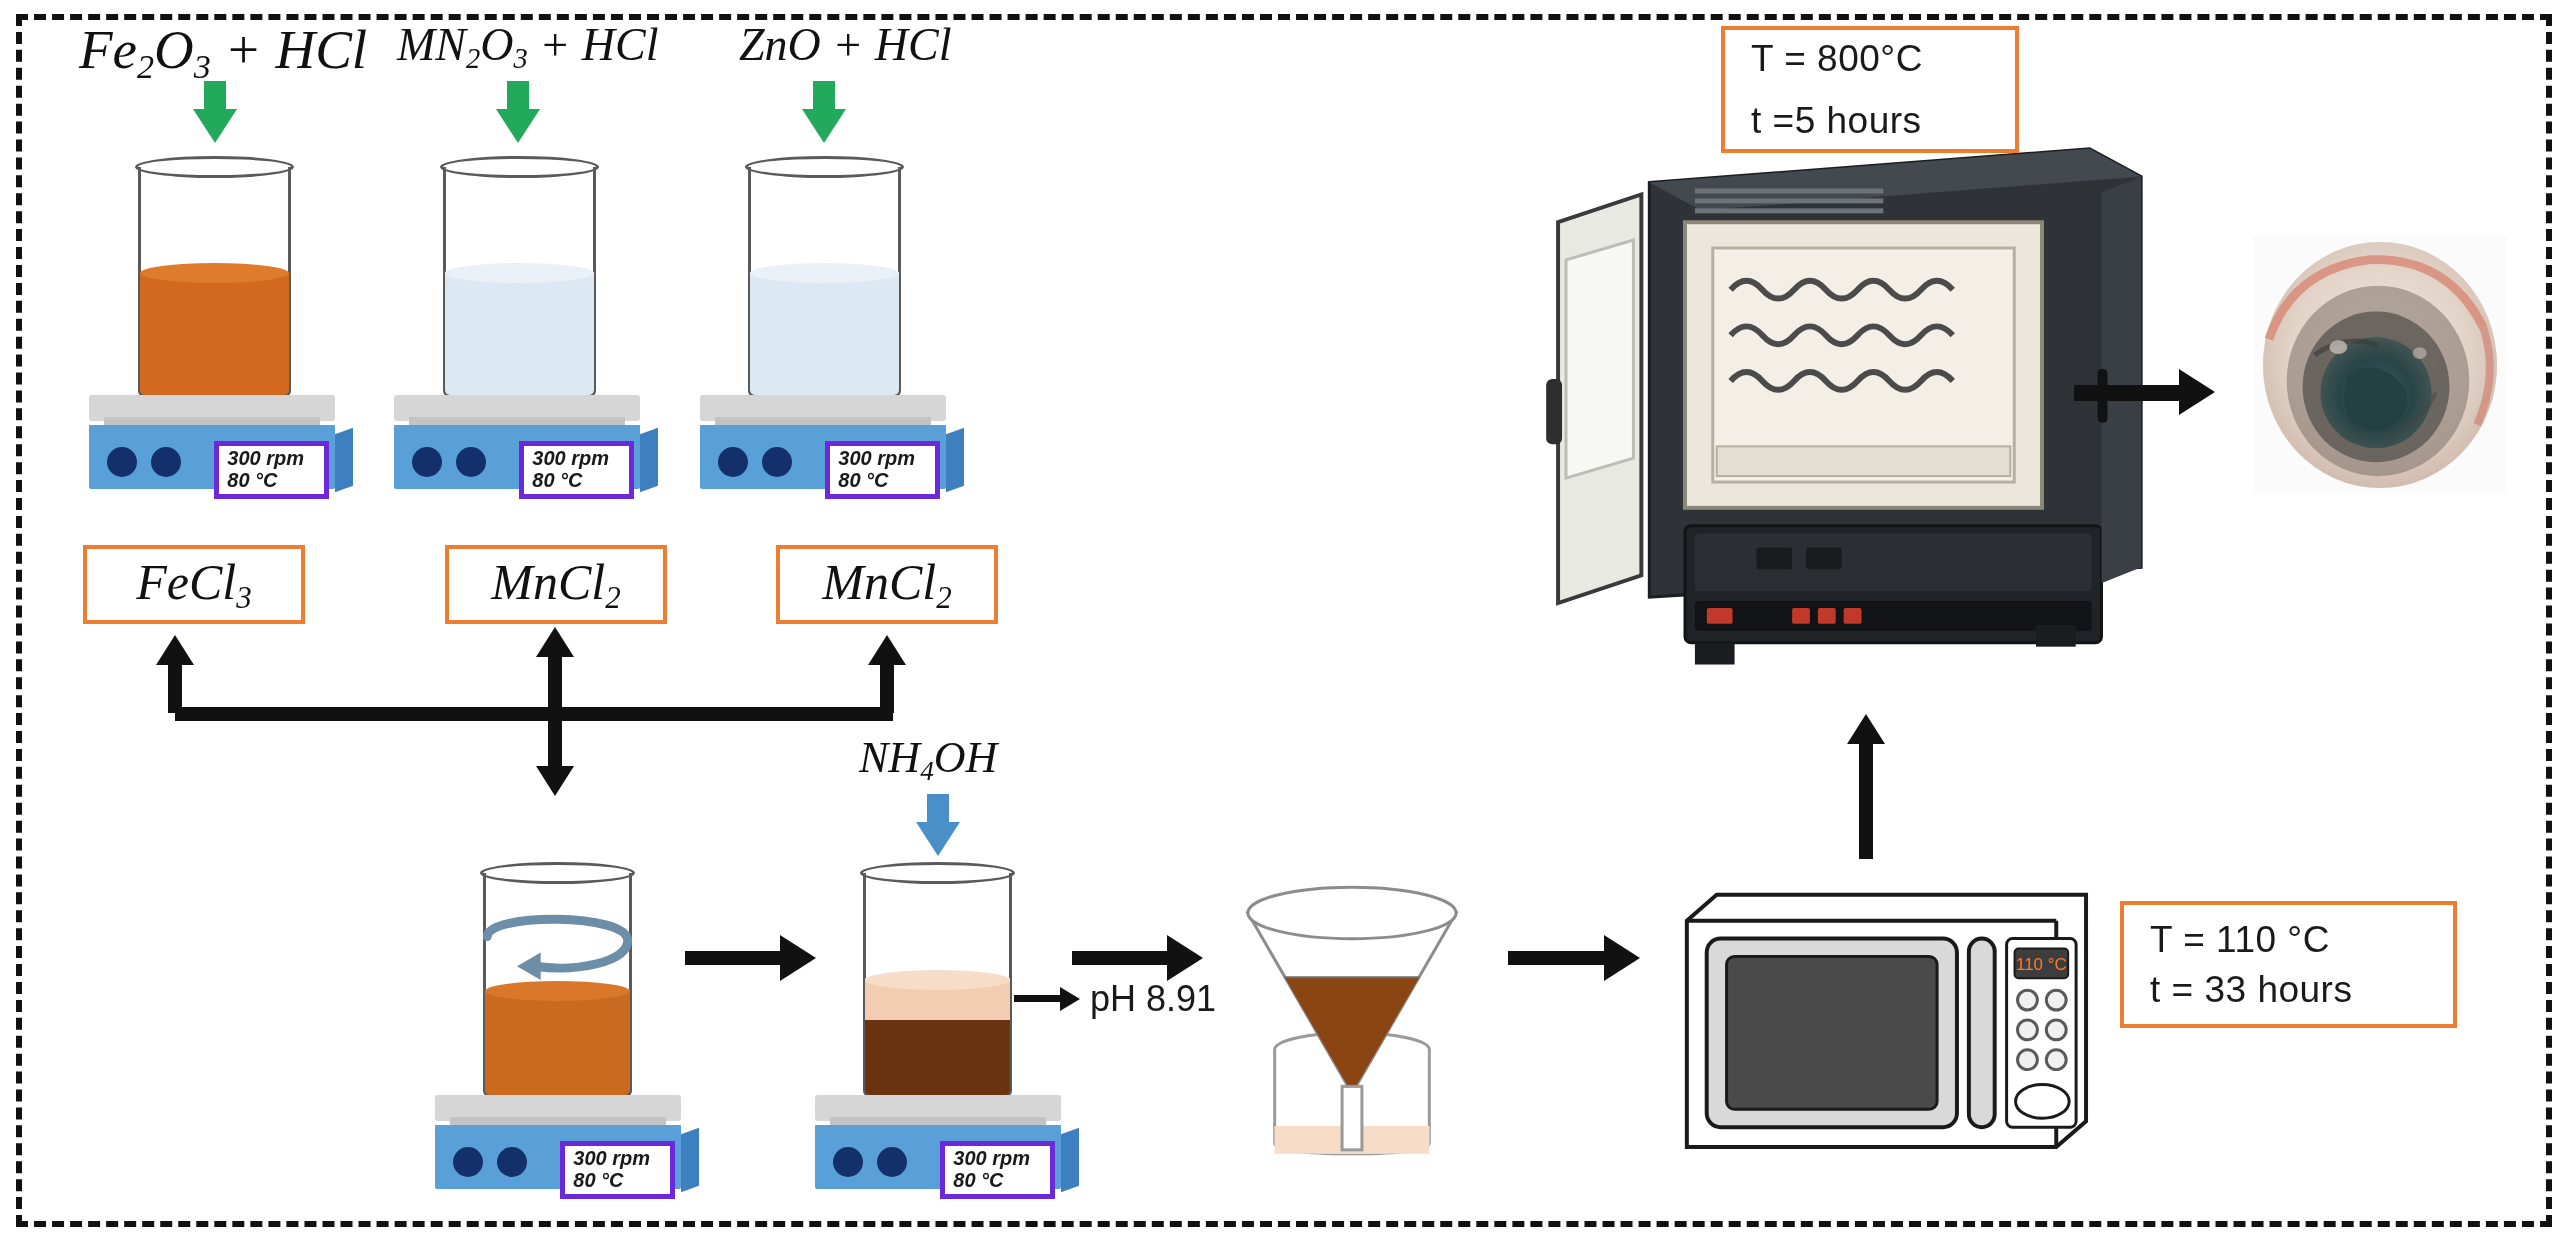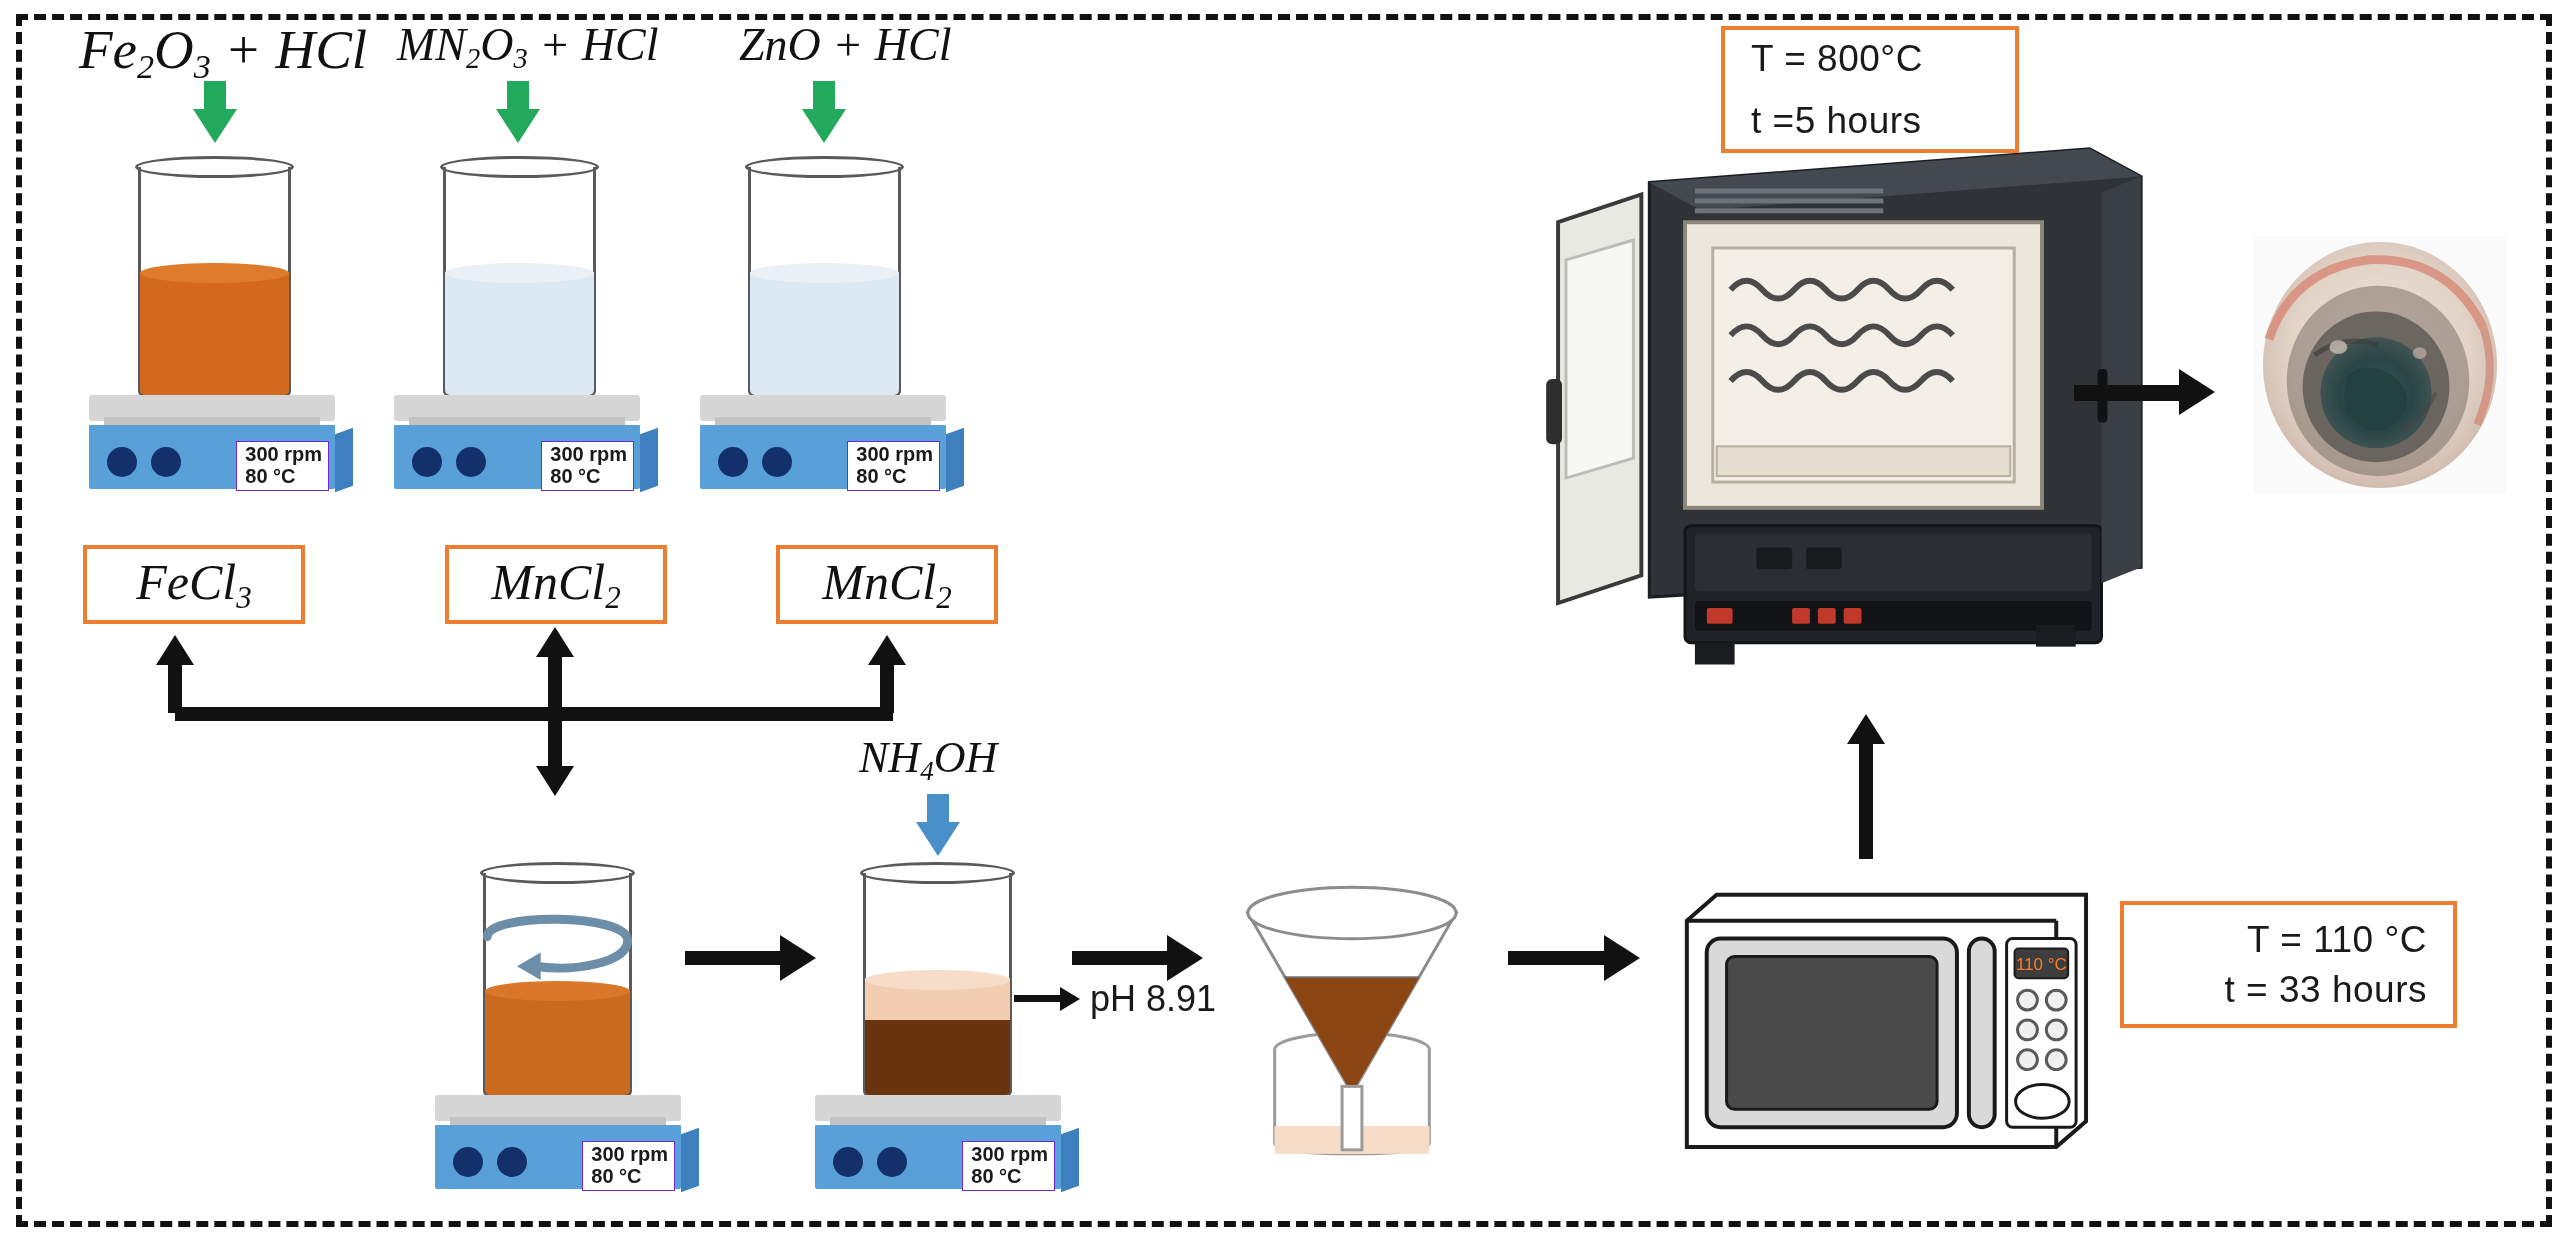--- a/index.html
+++ b/index.html
@@ -66,22 +66,22 @@
     position:absolute;left:0;top:30px;width:100%;height:13px;background:#7DB7E4;
   }
   .stirrer .side{
     position:absolute;right:-18px;top:36px;width:18px;height:58px;background:#3E7FBF;
     transform:skewY(-20deg);
   }
   .stirrer .knob{
     position:absolute;top:52px;width:30px;height:30px;border-radius:50%;background:#14306B;
   }
   .stirrer .disp{
-    position:absolute;right:6px;top:46px;background:#fff;border:1px solid #6d28d9;
-    padding:2px 6px 3px 8px;line-height:1.08;
+    position:absolute;right:6px;top:46px;background:#fff;border:5px solid #6d28d9;
+    padding:2px 20px 3px 8px;line-height:1.08;font-style:italic;
   }
   .stirrer .disp b{display:block;font-size:20px;font-weight:bold;color:#1a1a1a;white-space:nowrap;}
   
   .bar{position:absolute;background:#111;}
   .tri{position:absolute;width:0;height:0;}
   .tri.up{border-left:19px solid transparent;border-right:19px solid transparent;border-bottom:30px solid #111;}
   .tri.down{border-left:19px solid transparent;border-right:19px solid transparent;border-top:30px solid #111;}
   .tri.right{border-top:23px solid transparent;border-bottom:23px solid transparent;border-left:36px solid #111;}
   
   .garrow{position:absolute;width:44px;height:62px;}
@@ -318,21 +318,21 @@
 
    <circle cx="365" cy="128" r="10" fill="#f0f0f0" stroke="#5a5a5a" stroke-width="3"></circle>
    <circle cx="394" cy="128" r="10" fill="#f0f0f0" stroke="#5a5a5a" stroke-width="3"></circle>
    <circle cx="365" cy="158" r="10" fill="#f0f0f0" stroke="#5a5a5a" stroke-width="3"></circle>
    <circle cx="394" cy="158" r="10" fill="#f0f0f0" stroke="#5a5a5a" stroke-width="3"></circle>
    <circle cx="365" cy="188" r="10" fill="#f0f0f0" stroke="#5a5a5a" stroke-width="3"></circle>
    <circle cx="394" cy="188" r="10" fill="#f0f0f0" stroke="#5a5a5a" stroke-width="3"></circle>
    <ellipse cx="380" cy="230" rx="27" ry="17" fill="#ffffff" stroke="#1a1a1a" stroke-width="3"></ellipse>
  </svg>
 
- <div class="pbox abs" style="left:2120px;top:901px;width:337px;height:127px;text-align:right;">
+ <div class="pbox abs" style="left:2120px;top:901px;width:337px;height:127px;">
    <span>T = 110 °C</span>
    <span>t = 33 hours</span>
  </div>
 
  <div class="bar" style="left:1859px;top:742px;width:14px;height:117px;"></div>
  <div class="tri up" style="left:1847px;top:714px;"></div>
 
  <svg class="furn" width="635" height="595" style="left:1546px;top:131px;" viewBox="0 0 640 600">
 
    <path d="M12 92 L96 64 L96 448 L12 476 Z" fill="#e9e9e4" stroke="#3a3a3a" stroke-width="4"></path>

